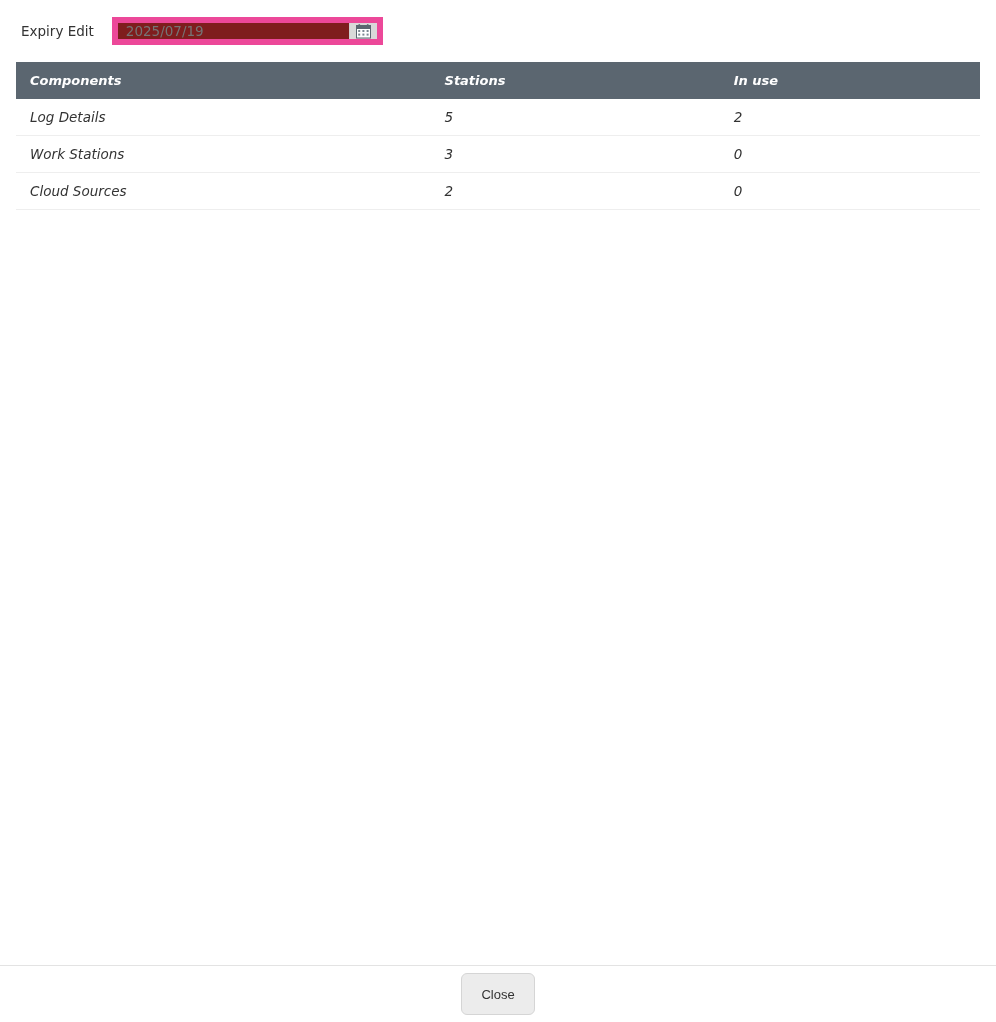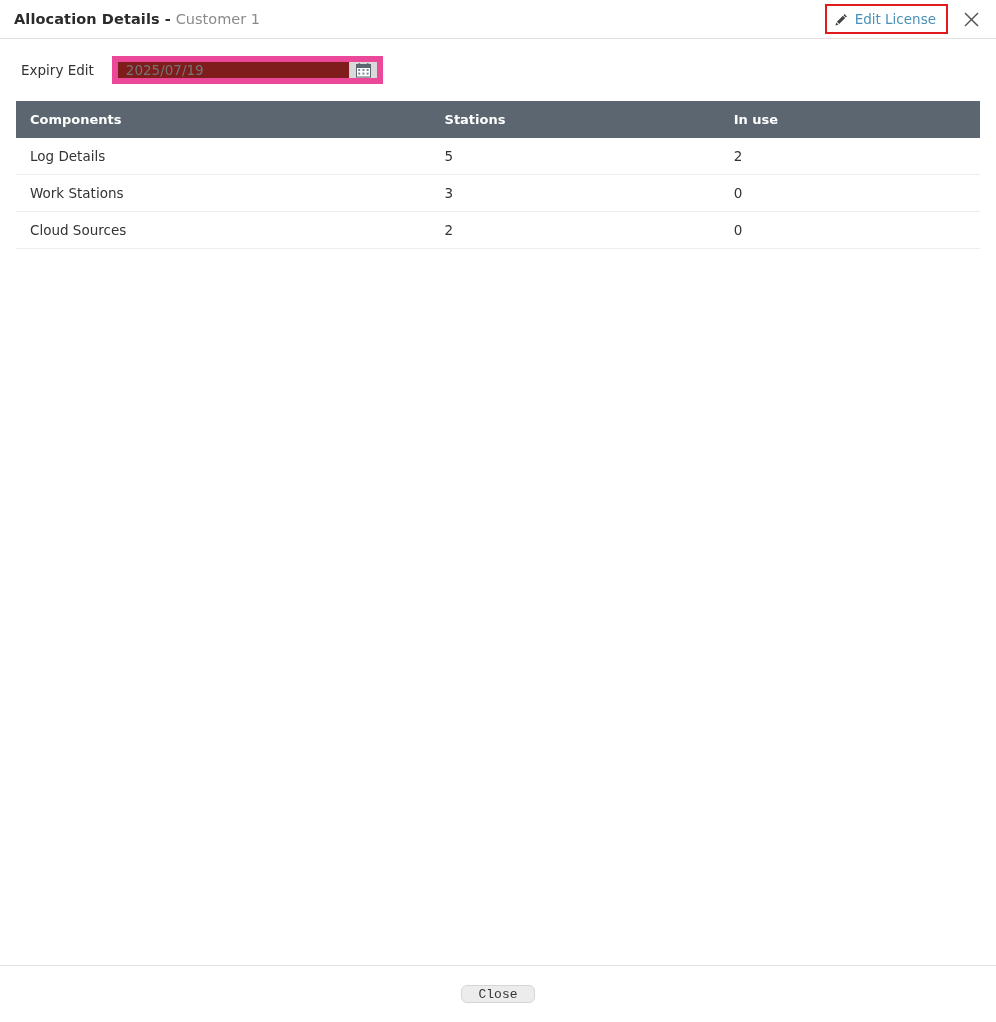--- a/index.html
+++ b/index.html
@@ -141,20 +141,21 @@
     justify-content: center;
     cursor: pointer;
   }
   .cal-btn svg { display: block; }
 
   
   table.alloc-table {
     width: 100%;
     border-collapse: collapse;
     table-layout: fixed;
+    font-style: italic;
   }
   table.alloc-table thead th {
     background: #5b6670;
     color: #ffffff;
     text-align: left;
     font-weight: bold;
     font-size: 13px;
     padding: 11px 0 11px 14px;
     height: 34px;
     box-sizing: border-box;
@@ -178,55 +179,32 @@
     border-top: 1px solid #e3e3e3;
     display: flex;
     align-items: center;
     justify-content: center;
   }
   .close-button {
     background: #ececec;
     border: 1px solid #d5d5d5;
     border-radius: 6px;
     min-width: 74px;
-    height: 18px;
-    font-family: Liberation Mono, monospace;
+    height: 42px;
+    font-family: Liberation Sans, sans-serif;
     font-size: 13px;
     color: #333333;
     cursor: pointer;
   }
 </style>
 </head>
 <body>
 
 <div class="dialog">
 
-  <div class="dialog-header">
-    <div class="title-wrap">
-      <span class="title-main">Allocation Details</span>
-      <span class="title-sep">-</span>
-      <span class="title-sub">Customer 1</span>
-    </div>
-
-    <div class="edit-license-box">
-      <span class="pencil-icon">
-        <svg width="13" height="13" viewBox="0 0 13 13" xmlns="http://www.w3.org/2000/svg">
-          <path d="M9.6 1.1l2.3 2.3-1.1 1.1-2.3-2.3zM7.9 2.8l2.3 2.3-6 6-2.3-2.3zM1.3 9.6l2.1 2.1-2.9.8z" fill="#444444"></path>
-        </svg>
-      </span>
-      <span class="edit-license-label">Edit License</span>
-    </div>
-
-    <div class="close-x">
-      <svg width="15" height="15" viewBox="0 0 15 15" xmlns="http://www.w3.org/2000/svg">
-        <line x1="1" y1="1" x2="14" y2="14" stroke="#555555" stroke-width="1.5"></line>
-        <line x1="14" y1="1" x2="1" y2="14" stroke="#555555" stroke-width="1.5"></line>
-      </svg>
-    </div>
-  </div>
 
   <div class="dialog-body">
 
     <div class="field-row">
       <span class="field-label">Expiry Edit</span>
       <div class="date-input-wrap">
         <input class="date-input" type="text" readonly="" placeholder="2025/07/19" style="">
         <div class="cal-btn">
           <svg width="15" height="15" viewBox="0 0 15 15" xmlns="http://www.w3.org/2000/svg">
             <rect x="0.5" y="1.5" width="14" height="12.5" fill="#ffffff" stroke="#5b6670"></rect>

